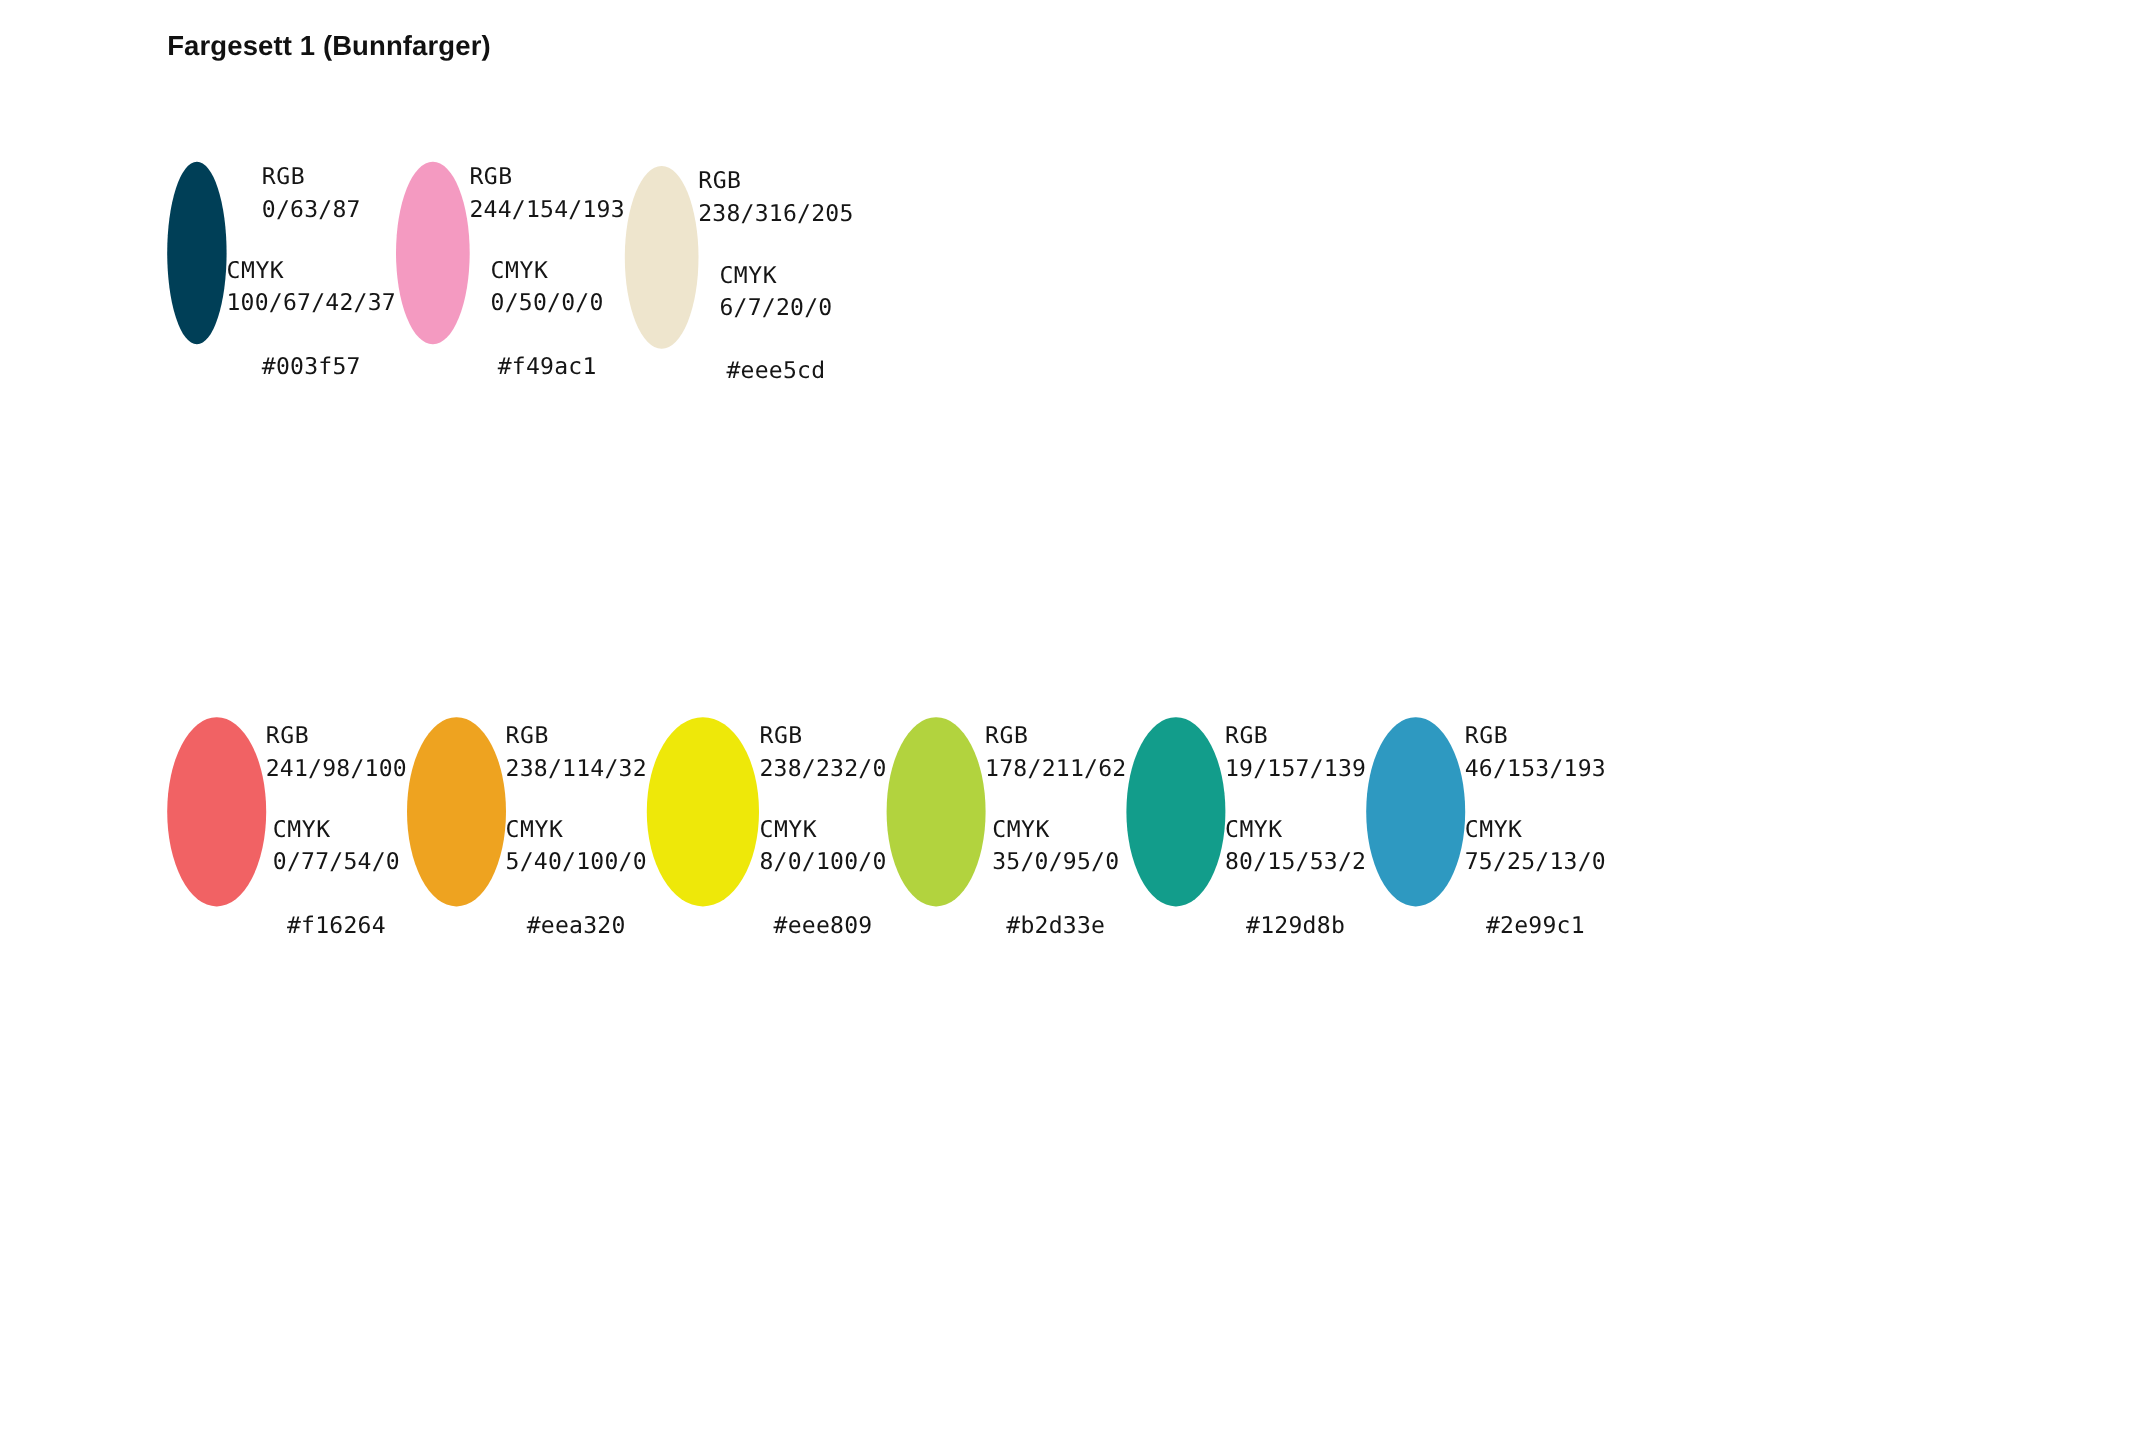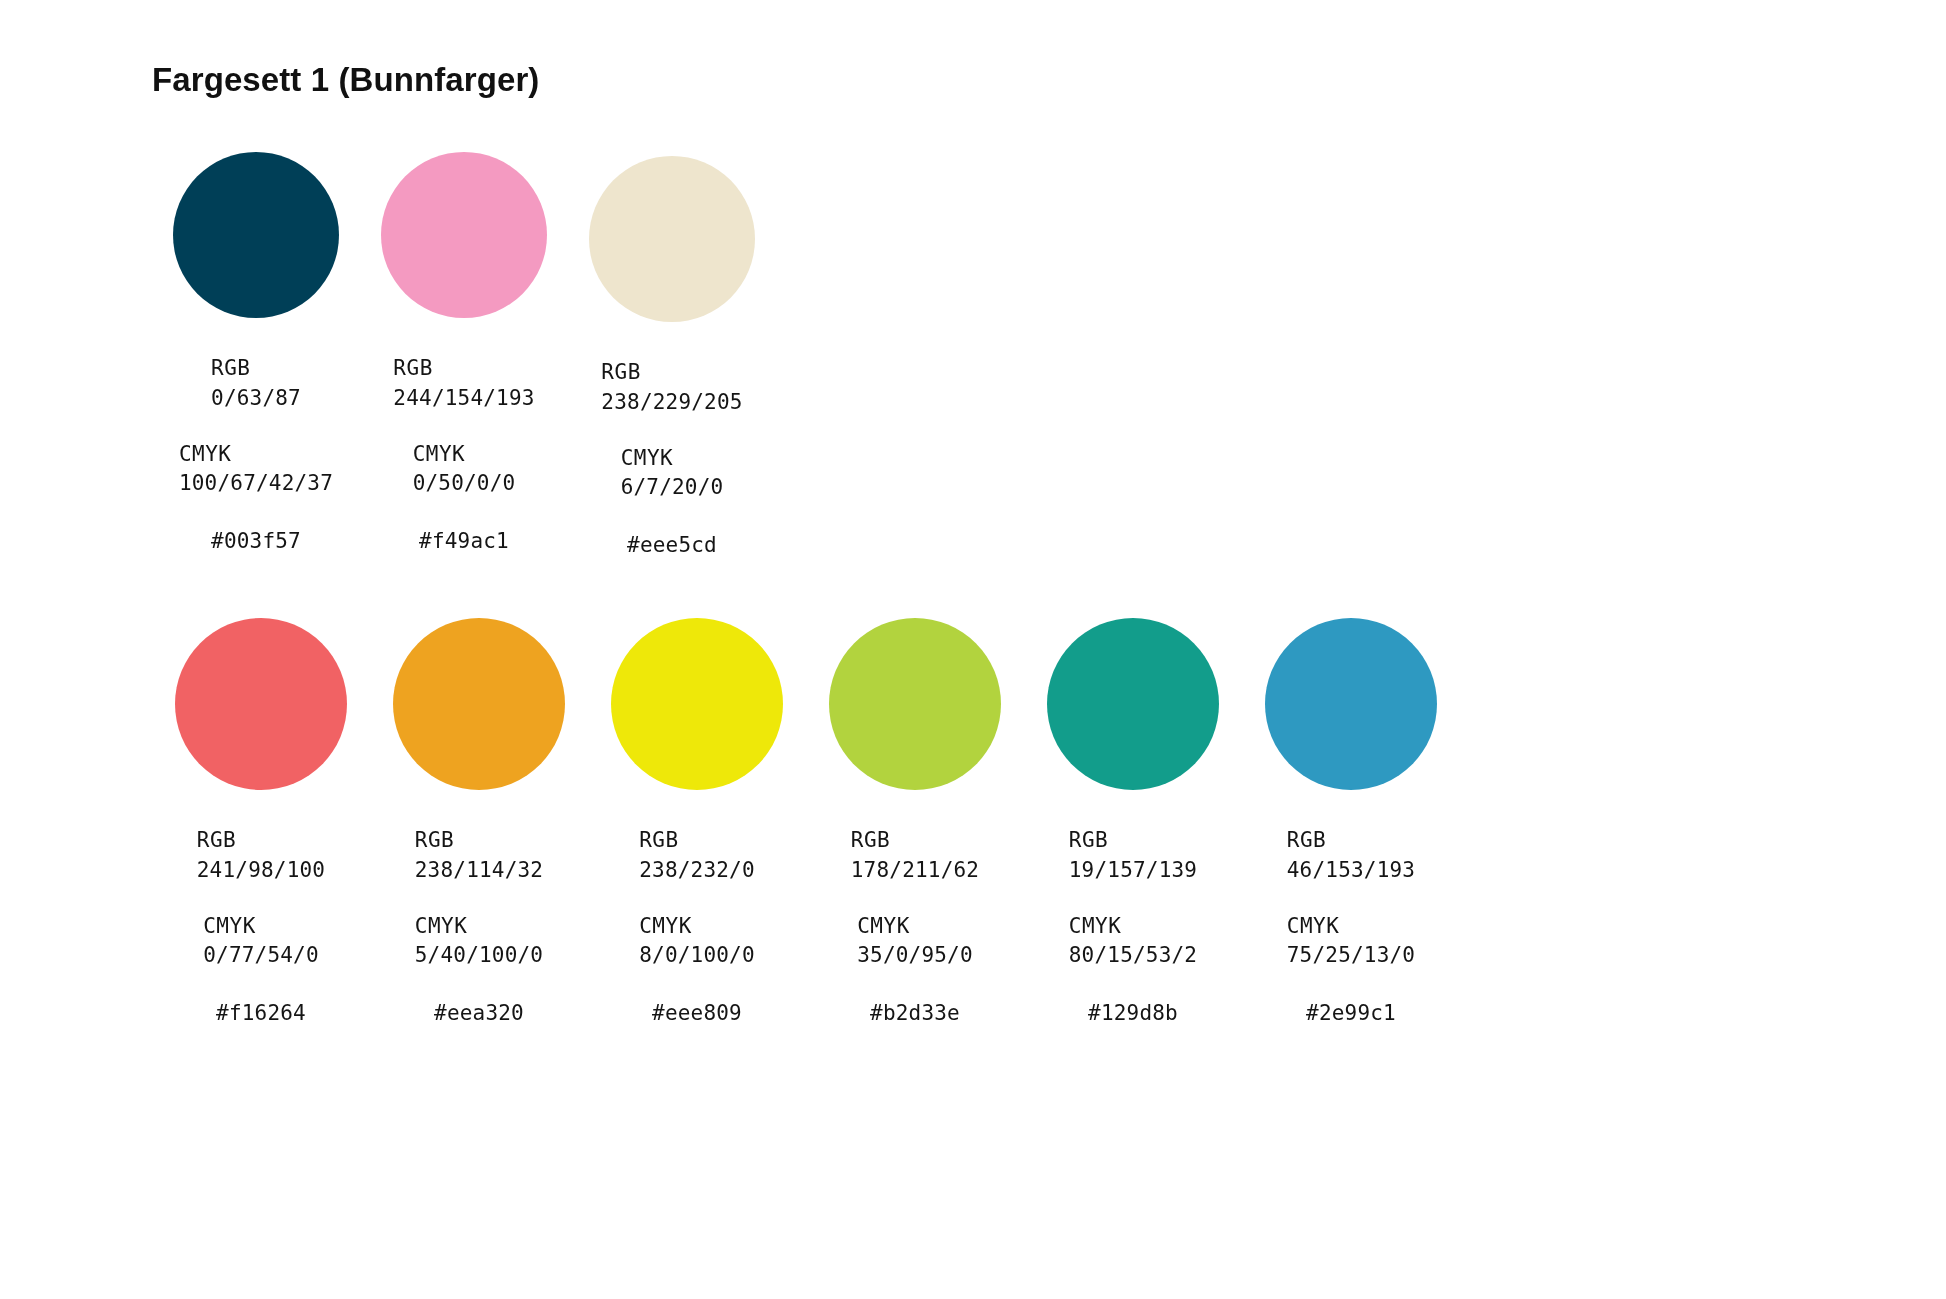--- a/index.html
+++ b/index.html
@@ -14,35 +14,34 @@
     font-family: "DejaVu Sans", sans-serif;
     color: #111111;
     overflow: hidden;
   }
 
   .section { position: absolute; }
 
   .section-title {
     font-family: "Liberation Sans", sans-serif;
     font-weight: bold;
-    font-size: 33px;
+    font-size: 25px;
     letter-spacing: 0.1px;
     color: #111111;
     white-space: nowrap;
-    margin-top: 33px;
   }
 
   .swatch-row {
     display: flex;
     align-items: flex-start;
   }
 
   .swatch {
     display: flex;
-    flex-direction: column;
+    flex-direction: row;
     align-items: center;
     box-sizing: border-box;
   }
 
   .dot {
     border-radius: 50%;
     display: block;
   }
 
   .meta {
@@ -121,21 +120,21 @@
           <div class="value">#f49ac1</div>
         </div>
       </div>
     </div>
 
     <div class="swatch" style="padding-top:4px">
       <span class="dot" style="background:#eee5cd"></span>
       <div class="meta">
         <div class="block-rgb">
           <div class="label">RGB</div>
-          <div class="value">238/229/205</div>
+          <div class="value">238/316/205</div>
         </div>
         <div class="block-cmyk">
           <div class="label">CMYK</div>
           <div class="value">6/7/20/0</div>
         </div>
         <div class="block-hex">
           <div class="value">#eee5cd</div>
         </div>
       </div>
     </div>

